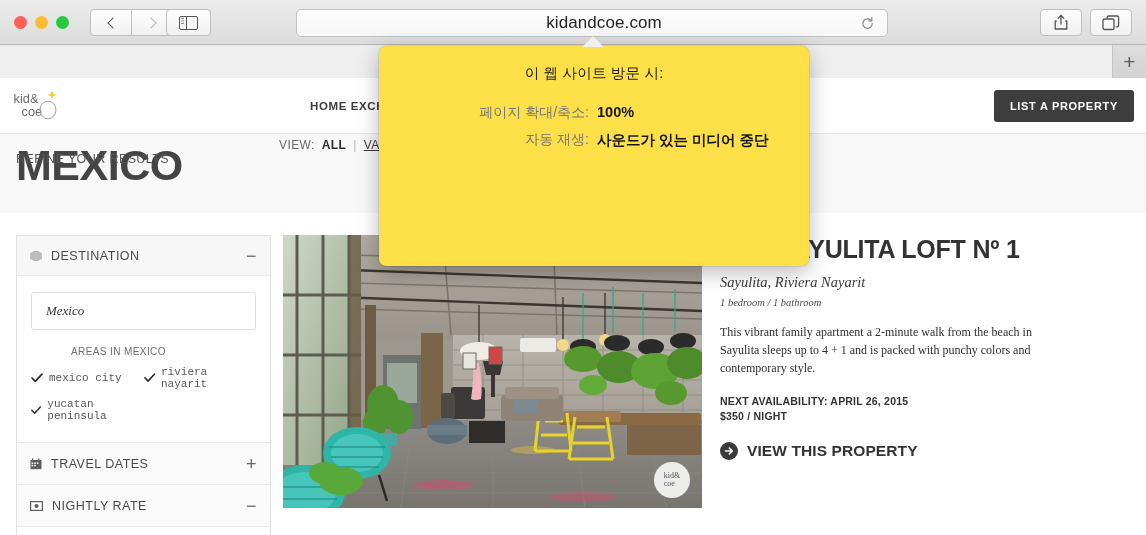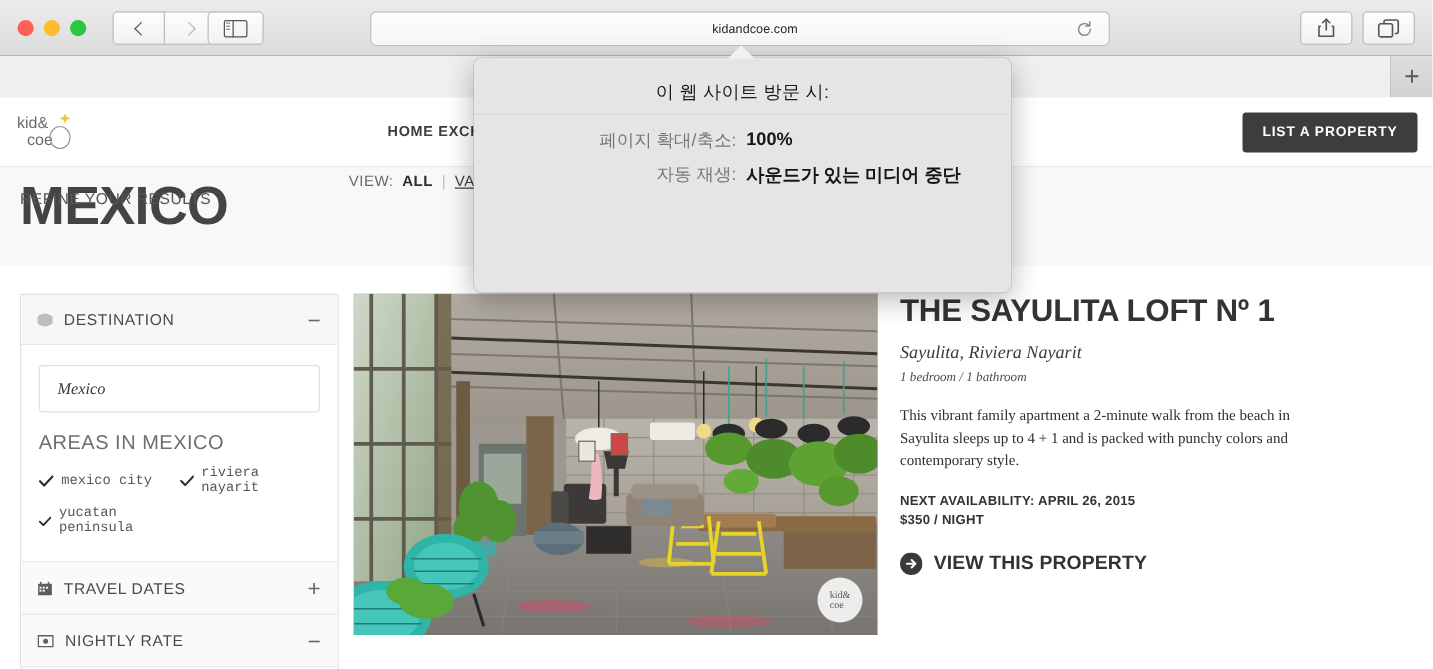--- a/index.html
+++ b/index.html
@@ -43,21 +43,21 @@
   .sbicon { width: 19px; height: 14px; border: 1.5px solid #555; border-radius: 2px; position: relative; }
   .sbicon:after { content: ""; position: absolute; left: 5.5px; top: -1px; bottom: -1px; width: 1.5px; background: #555; }
   .sbicon:before { content: ""; position: absolute; left: 1px; top: 1.5px; width: 3px; height: 1px;
       box-shadow: 0 0 0 0 #888, 0 2.5px 0 #888, 0 5px 0 #888; background: #888; }
 
   .urlbar {
     position: absolute; left: 296px; top: 9px; width: 592px; height: 28px;
     background: linear-gradient(#fdfdfd, #f6f6f6); border: 1px solid #c3c3c3;
     border-radius: 5px; display: flex; align-items: center; justify-content: center;
   }
-  .urltext { font-size: 10px; color: #242424; letter-spacing: .1px; padding-left: 24px; }
+  .urltext { font-size: 17px; color: #242424; letter-spacing: .1px; padding-left: 24px; }
   .reload { position: absolute; right: 12px; top: 6px; width: 15px; height: 15px; }
 
   .righttools { position: absolute; right: 14px; top: 9px; display: flex; gap: 8px; }
   .tbtn {
     width: 42px; height: 27px; background: linear-gradient(#fdfdfd, #f1f1f1);
     border: 1px solid #bfbfbf; border-radius: 4px;
     display: flex; align-items: center; justify-content: center;
   }
 
   
@@ -132,21 +132,21 @@
   .fhead .ficon { margin-right: 9px; display: flex; align-items: center; }
   .fhead .ftoggle { margin-left: auto; font-size: 18px; color: #666; line-height: 1; font-weight: 300; }
   .fbody { padding: 16px 14px 12px 14px; }
   .searchbox {
     width: 100%; height: 38px; border: 1px solid #e0e0e0; border-radius: 3px;
     display: flex; align-items: center; padding: 0 14px;
     font-family: "Liberation Serif", serif; font-style: italic;
     font-size: 13px; color: #3a3a3a;
   }
   .areaslabel {
-    margin-top: 16px; font-size: 16px; color: #6d6e72; letter-spacing: .4px;
+    margin-top: 16px; font-size: 10px; color: #6d6e72; letter-spacing: .4px; margin-left: 40px;
   }
   .areagrid { margin-top: 9px; display: flex; flex-wrap: wrap; }
   .areaitem {
     width: 50%; display: flex; align-items: center; margin-bottom: 8px;
     font-size: 11px; color: #58585a;
     font-family: Liberation Mono, monospace;
   }
   .tick { margin-right: 6px; width: 12px; display: block; }
 
   .fsection {
@@ -193,22 +193,22 @@
     letter-spacing: .2px; line-height: 1.45;
   }
   .viewprop {
     margin-top: 18px; display: flex; align-items: center;
     font-size: 15.5px; font-weight: bold; color: #333; letter-spacing: .1px;
   }
   .arrowcirc { margin-right: 9px; display: flex; }
 
   
   .popover {
-    position: absolute; left: 379px; top: 46px; width: 430px; height: 188px;
-    background: #e5e5e5; border-radius: 7px;
+    position: absolute; left: 379px; top: 46px; width: 430px; height: 220px;
+    background: #fde047; border-radius: 7px;
     box-shadow: 0 6px 22px rgba(0,0,0,.28), 0 0 0 0.5px rgba(0,0,0,.16);
     z-index: 50;
   }
   .poparrow {
     position: absolute; left: 203px; top: -10px; width: 24px; height: 11px;
     overflow: hidden;
   }
   .poparrow:after {
     content: ""; position: absolute; left: 2px; top: 4px; width: 18px; height: 18px;
     background: #f0f0f0; transform: rotate(45deg);

